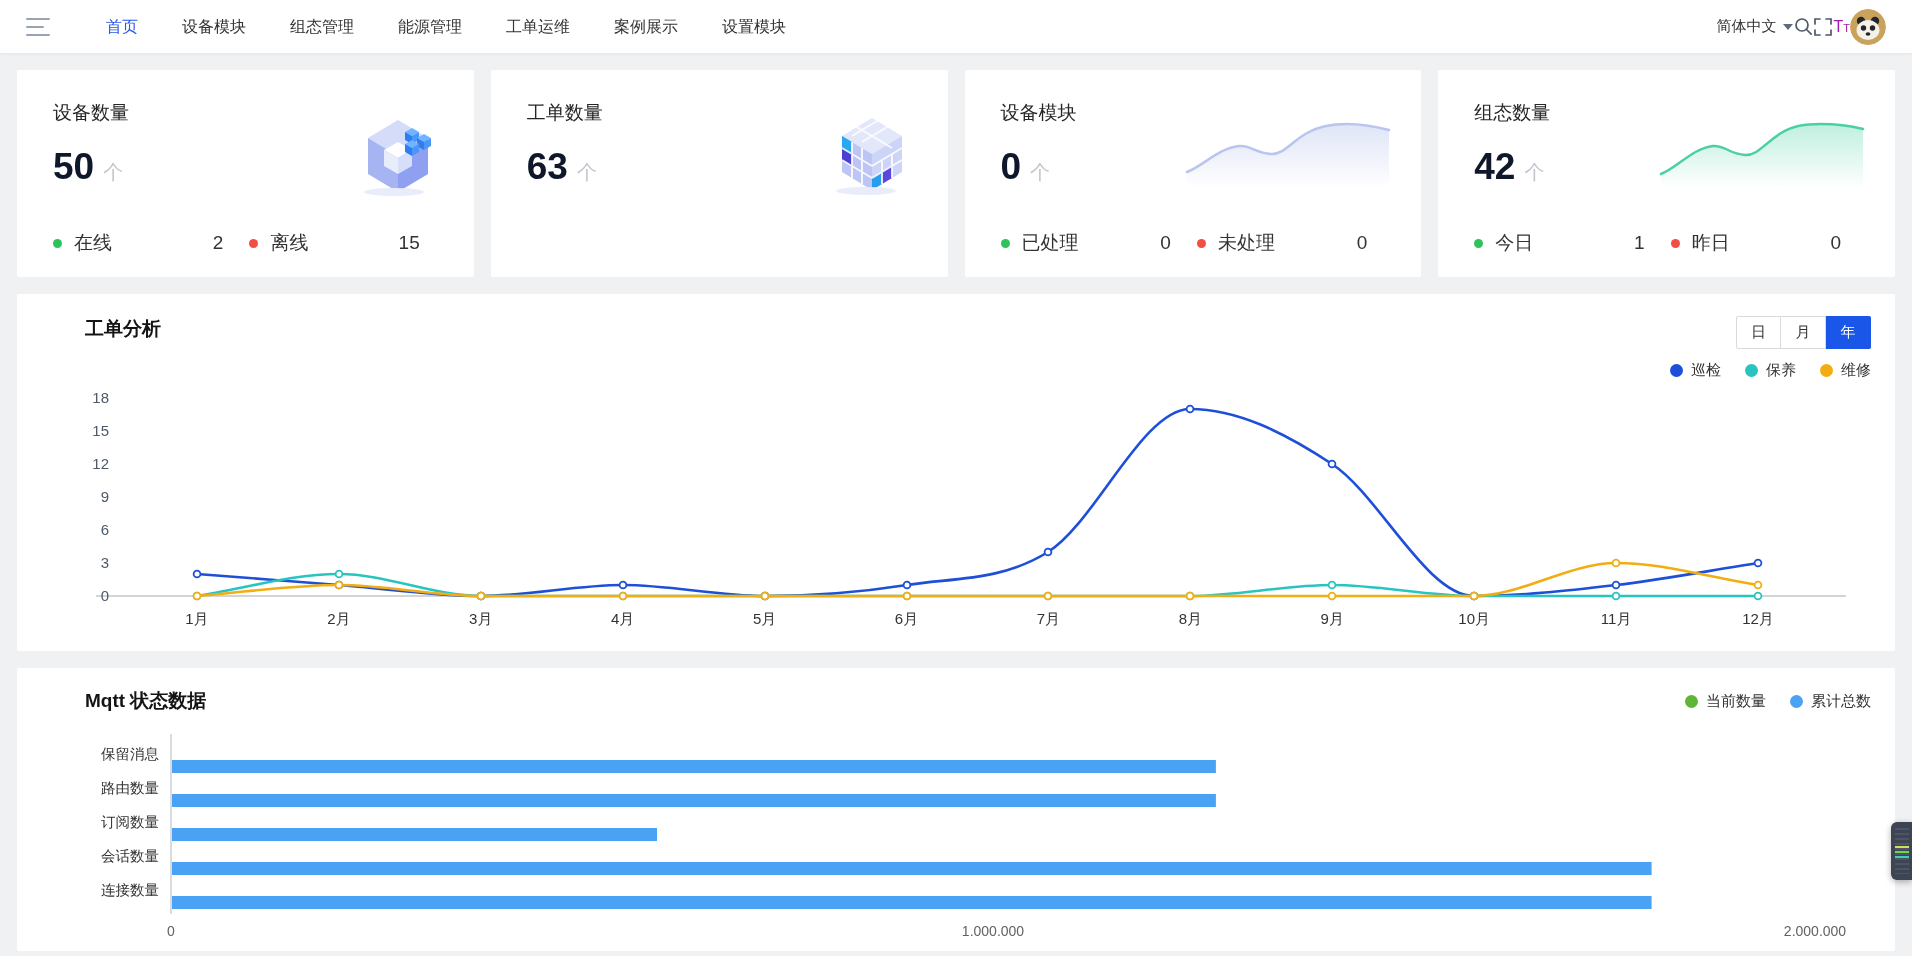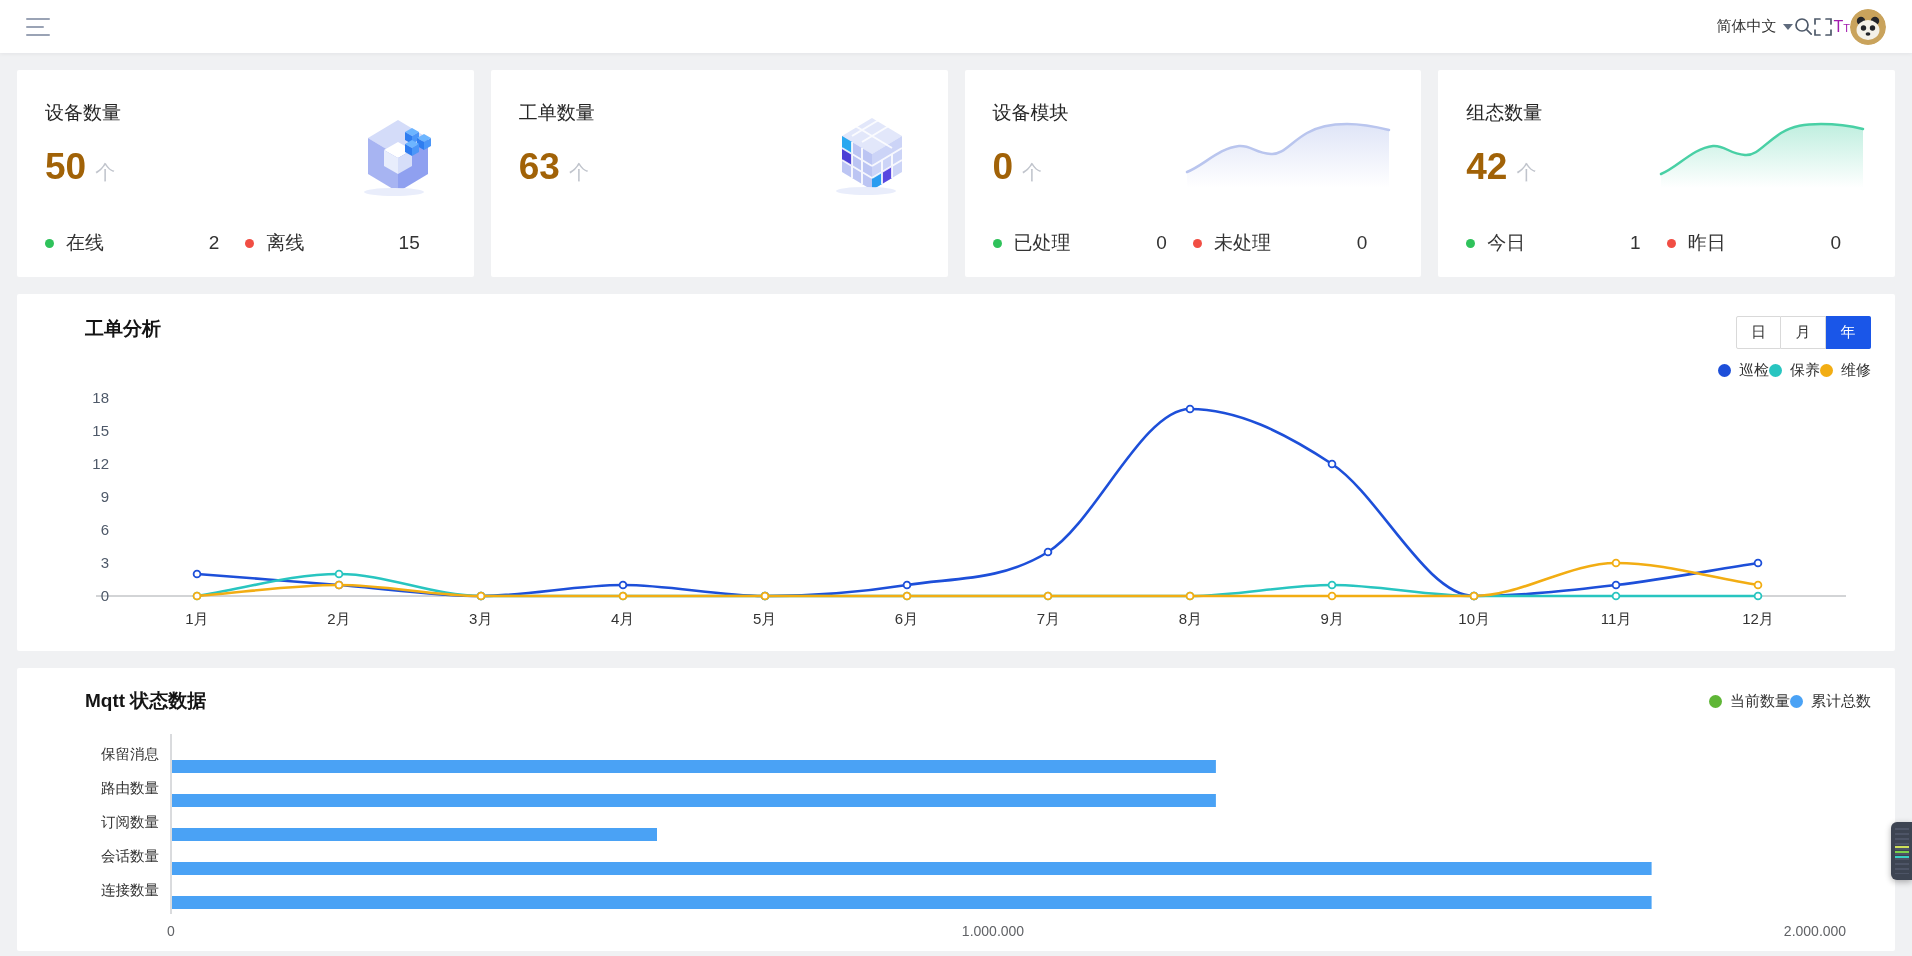--- a/index.html
+++ b/index.html
@@ -14,44 +14,44 @@
   .nav-item.active{color:#2457e6;}
   .topbar-right{margin-left:auto;display:flex;align-items:center;}
   .lang{font-size:15px;color:#333;display:flex;align-items:center;gap:7px;cursor:pointer;}
   .caret{width:0;height:0;border-left:5px solid transparent;border-right:5px solid transparent;border-top:6px solid #5f6b7d;}
   .tb-icon{width:20px;height:20px;display:flex;align-items:center;justify-content:center;cursor:pointer;color:#4e5969;}
   .fonticon{font-size:16px;color:#a21caf;cursor:pointer;}
   .fonticon .small{font-size:11px;}
   .avatar{width:36px;height:36px;border-radius:50%;overflow:hidden;cursor:pointer;flex:none;}
   
   .cards{display:flex;gap:17px;margin:17px;}
-  .card{flex:1;background:#fff;height:207px;padding:24px 28px 0 28px;box-sizing:border-box;border-radius:2px;}
+  .card{flex:1;background:#fff;height:207px;padding:24px 28px 0 36px;box-sizing:border-box;border-radius:2px;}
   .card-top{display:flex;justify-content:space-between;height:120px;}
   .card-title{font-size:19px;color:#262626;margin-top:6px;}
   .card-value-row{margin-top:20px;display:flex;align-items:baseline;gap:9px;}
-  .card-value{font-size:37px;font-weight:700;color:#a16207;}
+  .card-value{font-size:37px;font-weight:700;color:#0f172a;}
   .card-unit{font-size:20px;color:#c0c4cc;}
   .card-visual{display:flex;align-items:center;justify-content:flex-end;}
   .card-stats{display:flex;margin-top:16px;}
   .stat{flex:1;display:flex;align-items:center;font-size:19px;color:#333;padding-right:26px;}
   .dot{width:9px;height:9px;border-radius:50%;margin-right:12px;flex:none;}
   .stat-val{margin-left:auto;}
   
   .panel{background:#fff;margin:0 17px 17px 17px;border-radius:2px;padding:22px 24px;box-sizing:border-box;}
   .panel-workorder{height:357px;}
   .panel-mqtt{height:283px;padding-top:20px;}
   .panel-head{display:flex;justify-content:space-between;align-items:flex-start;}
   .panel-title{font-size:19px;font-weight:700;color:#141414;margin-left:44px;}
   .head-right{display:flex;flex-direction:column;align-items:flex-end;}
   .range-group{display:flex;}
   .range-btn{width:45px;height:33px;border:1px solid #d9d9d9;border-left-width:0;background:#fff;font-size:15px;color:#333;cursor:pointer;display:flex;align-items:center;justify-content:center;font-family:inherit;}
   .range-btn:first-child{border-left-width:1px;border-radius:2px 0 0 2px;}
   .range-btn:last-child{border-radius:0 2px 2px 0;}
   .range-btn.active{background:#1a56e8;border-color:#1a56e8;color:#fff;}
-  .legend{display:flex;align-items:center;margin-top:12px;font-size:15px;color:#333;}
+  .legend{display:flex;gap:24px;align-items:center;margin-top:12px;font-size:15px;color:#333;}
   .legend-item{display:flex;align-items:center;cursor:pointer;}
   .legend-dot{width:13px;height:13px;border-radius:50%;margin-right:8px;}
   svg.line-chart{display:block;width:1830px;height:244px;margin-top:4px;}
   svg.bar-chart{display:block;width:1830px;height:212px;margin-top:10px;}
   
   .floating-widget{position:absolute;right:0;top:822px;width:21px;height:58px;background:#3d4452;border-radius:6px 0 0 6px;box-shadow:0 2px 6px rgba(0,0,0,.3);cursor:pointer;overflow:hidden;}
   .fw-stripes{position:absolute;left:4px;right:3px;top:6px;bottom:6px;background:repeating-linear-gradient(180deg,#4d5466 0px,#4d5466 2px,transparent 2px,transparent 5px);}
   .fw-line{position:absolute;left:4px;right:3px;height:2px;}
   .fw-line.l1{top:24px;background:#cfe05a;}
   .fw-line.l2{top:29px;background:#7ccf4a;}
@@ -59,20 +59,29 @@
 </style>
 </head>
 <body>
 
 <header class="topbar">
   <div class="hamburger">
       <span></span>
       <span></span>
       <span></span>
     </div>
+  <nav class="nav">
+    <span class="nav-item active">首页</span>
+    <span class="nav-item">设备模块</span>
+    <span class="nav-item">组态管理</span>
+    <span class="nav-item">能源管理</span>
+    <span class="nav-item">工单运维</span>
+    <span class="nav-item">案例展示</span>
+    <span class="nav-item">设置模块</span>
+  </nav>
   <div class="topbar-right">
     <div class="lang">
       <span>简体中文</span>
       <span class="caret"></span>
     </div>
     <div class="tb-icon">
       <svg width="19" height="19" viewBox="0 0 19 19">
           <circle cx="8" cy="8" r="6" fill="none" stroke="#4e5969" stroke-width="1.7"></circle>
           <line x1="12.5" y1="12.5" x2="17.2" y2="17.2" stroke="#4e5969" stroke-width="1.7" stroke-linecap="round"></line>
         </svg>

